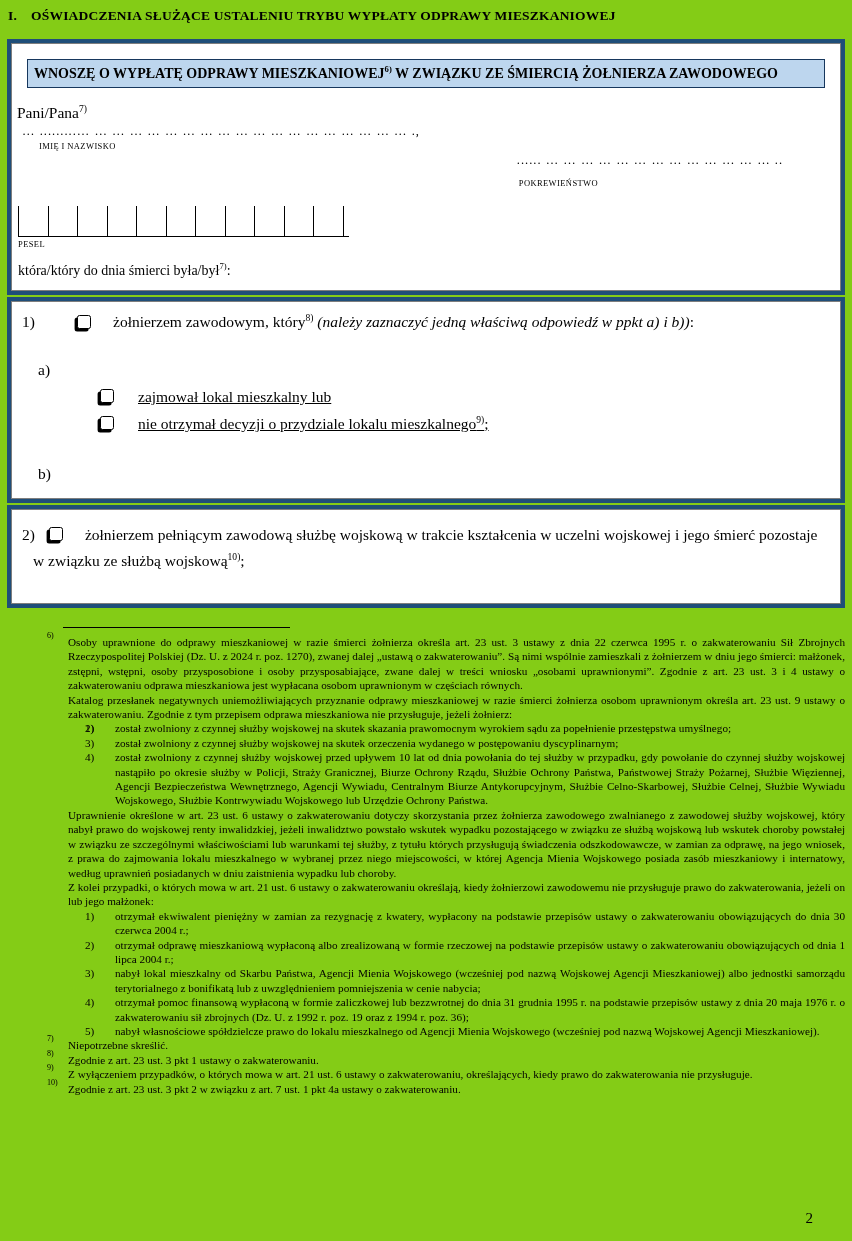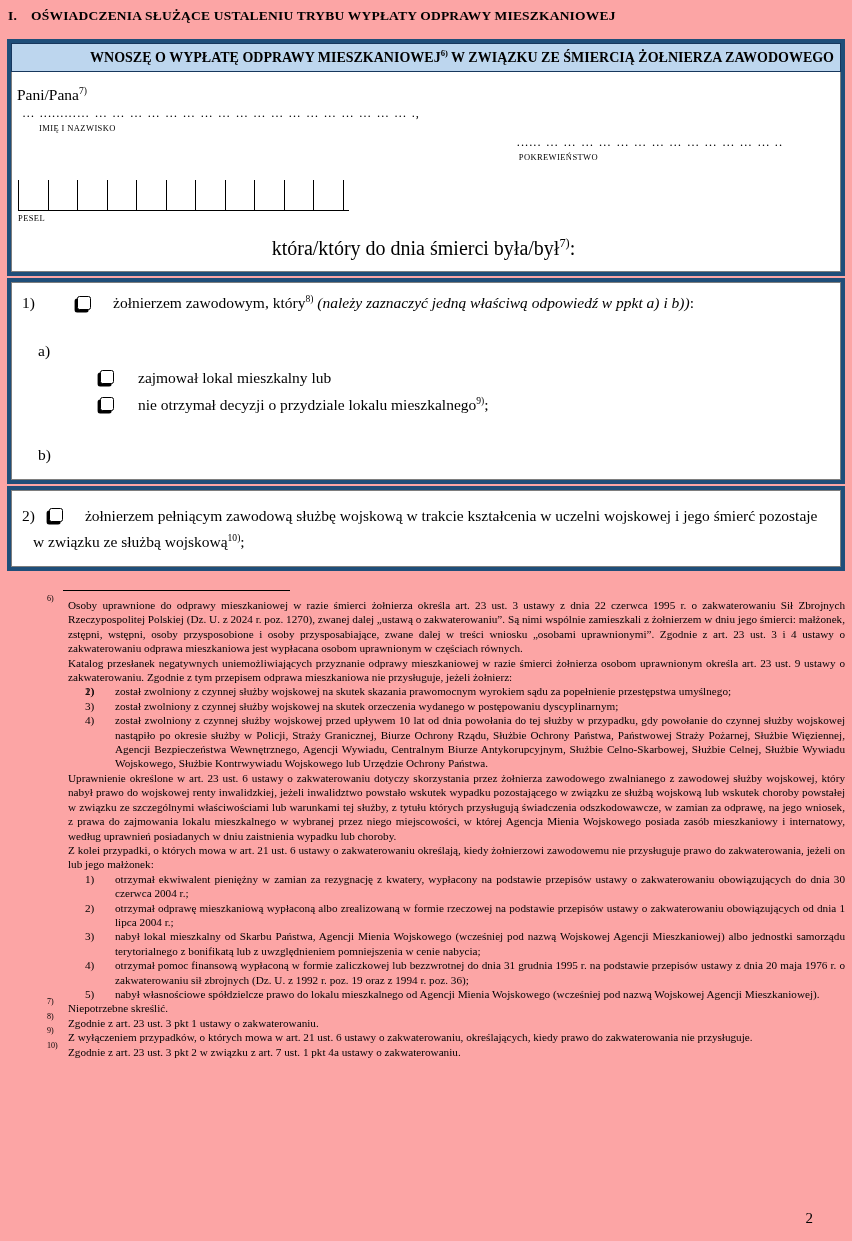--- a/index.html
+++ b/index.html
@@ -1,66 +1,66 @@
 <!DOCTYPE html>
 <html><head>
 <meta charset="utf-8">
 <style>
   html,body{margin:0;padding:0;background:#fff;}
   body{font-family:"Liberation Serif","DejaVu Serif",serif;color:#000;}
-  .page{position:relative;width:852px;height:1241px;background:#fca5a5;overflow:hidden;}
+  .page{position:relative;width:852px;height:1241px;background:#84cc16;overflow:hidden;}
 
   
   .doc-title{margin:8px 0 0 8px;font-weight:bold;font-size:13.5px;letter-spacing:.2px;white-space:nowrap;}
   .doc-title .t2{margin-left:14px;}
 
   
   .box{margin:0 7px;border:4px solid #1f4e79;box-shadow:inset 0 0 0 1px rgba(20,20,20,.55);background:#fff;}
   .box1{margin-top:15px;}
   .box + .box{margin-top:2px;}
 
-  .header-strip{margin:0;background:#bdd6ee;border:1.5px solid #17375d;padding:6px 6px 5px 6px;
-    font-weight:bold;font-size:14px;white-space:nowrap;overflow:hidden;text-align:right;}
+  .header-strip{margin:16px;background:#bdd6ee;border:1.5px solid #17375d;padding:6px 6px 5px 6px;
+    font-weight:bold;font-size:14px;white-space:nowrap;overflow:hidden;}
   sup{font-size:.62em;vertical-align:super;line-height:0;}
 
   
   .applicant-row{display:flex;align-items:flex-start;margin:14px 8px 0 6px;font-size:15.5px;flex-direction:column;}
   .prefix{white-space:nowrap;}
   .field-col{display:flex;flex-direction:column;margin-left:5px;}
   .dots{font-size:12.5px;letter-spacing:1px;white-space:nowrap;line-height:19px;}
   .under-label{font-size:8.5px;letter-spacing:.4px;margin-top:0;padding-left:17px;}
   .col-right{margin-left:auto;margin-right:50px;}
-  .col-right .under-label{padding-left:2px;}
+  .col-right .under-label{padding-left:2px;margin-top:8px;}
 
   
   .pesel-wrap{margin:18px 0 0 7px;}
   .pesel-boxes{display:flex;height:30px;width:331px;border-bottom:1.5px solid #000;}
   .pesel-cell{width:28.5px;border-left:1.5px solid #000;}
   .pesel-cell:last-child{border-right:1.5px solid #000;}
   .pesel-label{padding-left:0;margin-top:2px;}
-  .status-line{margin:14px 12px 12px 7px;font-size:20px;text-align:center;}
+  .status-line{margin:14px 12px 12px 7px;font-size:14px;}
 
   
   .checkbox{display:inline-block;width:12px;height:12px;background:#fff;border:1.6px solid #000;
     border-radius:2.5px;box-shadow:-2.4px 2.4px 0 0 #000;vertical-align:-1px;}
 
   
   .opt-row{display:flex;align-items:flex-start;padding:12px 10px 0 11px;font-size:15.5px;}
   .opt-num{display:inline-block;width:55px;}
   .opt-row .checkbox{flex:0 0 12px;margin-top:2px;}
   .opt-text{margin-left:22px;}
   .sub-label{padding-left:27px;font-size:15.5px;margin-top:30px;}
   .sub-label.b{margin-top:32px;}
   .sub-item{padding-left:89px;font-size:15.5px;margin-top:9px;}
   .sub-item .checkbox{margin-right:24px;}
-  .sub-items{margin-top:4px;}
+  .sub-items{margin-top:4px;text-decoration:underline;}
   .box2-pad{padding-bottom:16px;}
 
   
-  .opt2-para{padding:13px 18px 12px 22px;text-indent:-11px;font-size:15.5px;line-height:26px;max-width:800px;}
+  .opt2-para{padding:13px 18px 30px 22px;text-indent:-11px;font-size:15.5px;line-height:26px;max-width:800px;}
   .opt2-num{margin-right:14px;}
   .opt2-para .checkbox{margin-right:22px;}
 
   
   .footnotes{margin:19px 7px 0 45px;font-size:11.2px;line-height:14.4px;}
   .fn-rule{width:227px;border-top:1.5px solid #000;margin:0 0 7px 18px;}
   .footnote{position:relative;padding-left:23px;text-align:justify;}
   .fn-marker{position:absolute;left:2px;top:1px;font-size:8px;}
   .footnote p{margin:0;}
   .fn-item{position:relative;padding-left:47px;text-align:justify;}

